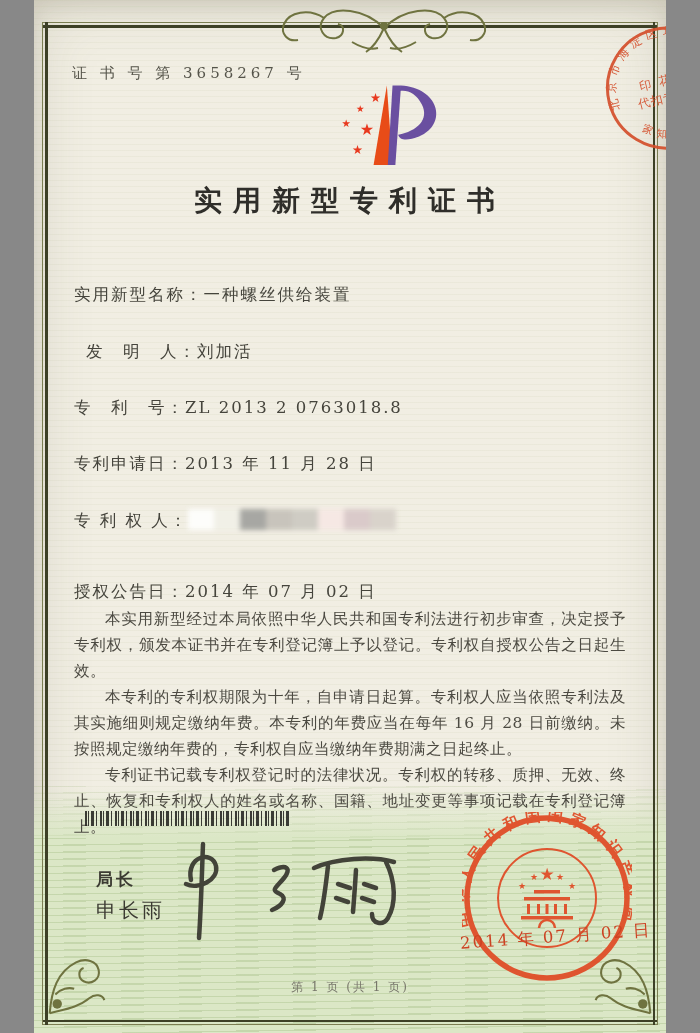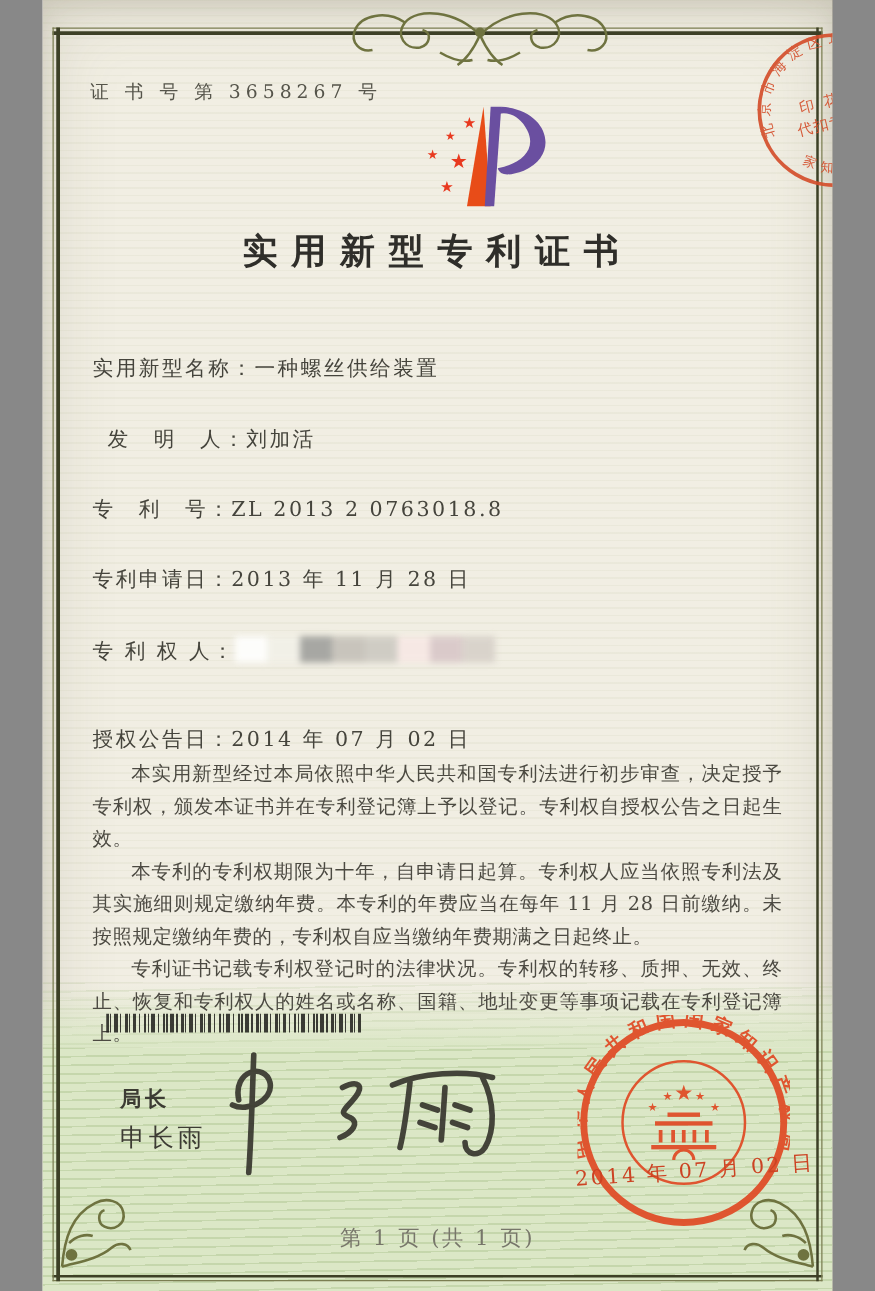--- a/index.html
+++ b/index.html
@@ -44,21 +44,21 @@
   .redact-row{display:inline-flex;vertical-align:-4px;filter:blur(2.5px);}
   .redact-row i{display:block;width:26px;height:21px;}
   .body-text{position:absolute;left:40px;right:40px;top:606px;font-size:15.5px;
     line-height:26px;color:#4c4a42;text-align:justify;letter-spacing:.5px;}
   .body-text p{margin:0;text-indent:2em;}
   .barcode{position:absolute;left:51px;top:811px;width:206px;height:15px;opacity:.88;
     background:repeating-linear-gradient(90deg,#23231f 0 2px,rgba(0,0,0,0) 2px 3px,#23231f 3px 4px,rgba(0,0,0,0) 4px 6px,#23231f 6px 9px,rgba(0,0,0,0) 9px 11px,#23231f 11px 12px,rgba(0,0,0,0) 12px 15px);}
   .sig-title{position:absolute;left:62px;top:868px;font-size:17px;letter-spacing:3px;color:#3c3b33;font-weight:bold;}
   .sig-name{position:absolute;left:62px;top:897px;font-size:20px;letter-spacing:3px;color:#3c3b33;}
   .autograph{position:absolute;left:112px;top:840px;}
-  .footer{position:absolute;left:0;right:0;top:979px;text-align:center;font-size:17px;
+  .footer{position:absolute;left:0;right:0;top:979px;text-align:center;font-size:12px;
     letter-spacing:2px;color:#77766a;}
   
   .tax-stamp{position:absolute;left:568px;top:22px;opacity:.92;transform:rotate(-14deg);}
   .office-seal{position:absolute;left:428px;top:812px;opacity:.95;}
   .seal-date{position:absolute;left:426px;top:926px;font-size:16.5px;letter-spacing:2px;
     color:#cc4323;transform:rotate(-4deg);white-space:nowrap;}
   .logo{position:absolute;left:279px;top:80px;}
   svg text{font-family:"DejaVu Serif","Liberation Serif",serif;}
 </style>
 </head>
@@ -165,21 +165,21 @@
         <i style="background:#c8c4bc"></i>
         <i style="background:#cfccc4"></i>
         <i style="background:#f6e8e4"></i>
         <i style="background:#dacaca"></i>
         <i style="background:#d9d3cb"></i>
       </span></div>
   <div class="field f5"><span>授权公告日：</span><span>2014 年 07 月 02 日</span></div>
 
   <div class="body-text">
     <p>本实用新型经过本局依照中华人民共和国专利法进行初步审查，决定授予专利权，颁发本证书并在专利登记簿上予以登记。专利权自授权公告之日起生效。</p>
-    <p>本专利的专利权期限为十年，自申请日起算。专利权人应当依照专利法及其实施细则规定缴纳年费。本专利的年费应当在每年 11 月 28 日前缴纳。未按照规定缴纳年费的，专利权自应当缴纳年费期满之日起终止。</p>
+    <p>本专利的专利权期限为十年，自申请日起算。专利权人应当依照专利法及其实施细则规定缴纳年费。本专利的年费应当在每年 16 月 28 日前缴纳。未按照规定缴纳年费的，专利权自应当缴纳年费期满之日起终止。</p>
     <p>专利证书记载专利权登记时的法律状况。专利权的转移、质押、无效、终止、恢复和专利权人的姓名或名称、国籍、地址变更等事项记载在专利登记簿上。</p>
   </div>
 
   <div class="barcode"></div>
 
   <div class="sig-title">局长</div>
   <div class="sig-name">申长雨</div>
   <div class="autograph">
     <svg width="290" height="105" viewBox="0 0 290 105">
       <g stroke="#33322b" stroke-width="4.5" fill="none" stroke-linecap="round" opacity=".9">

